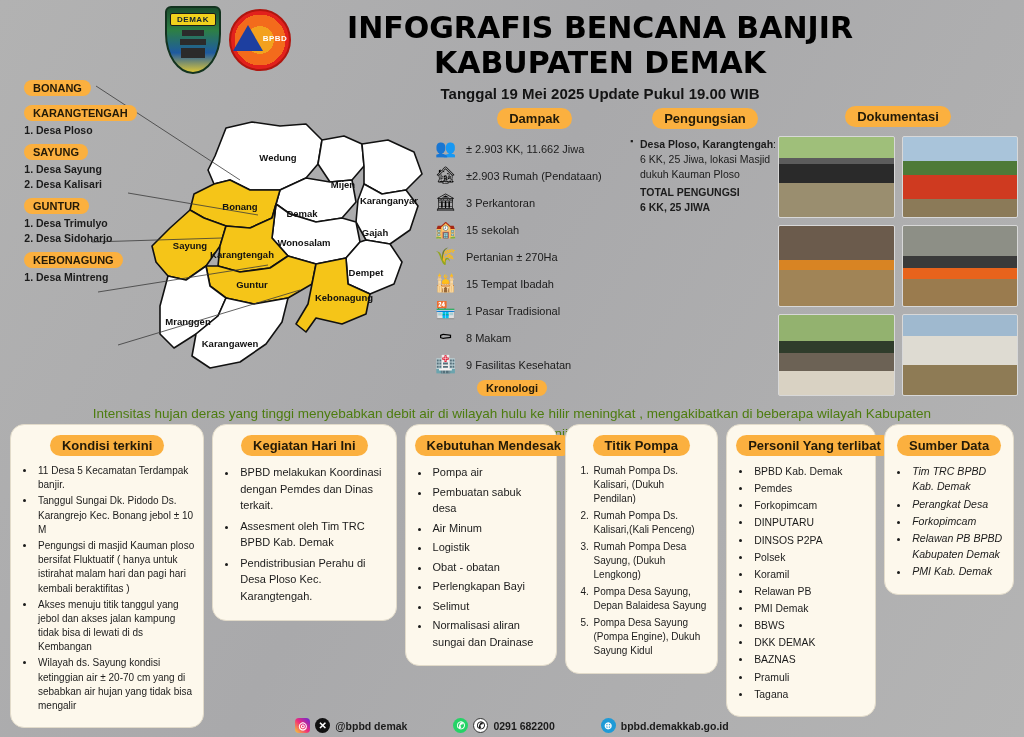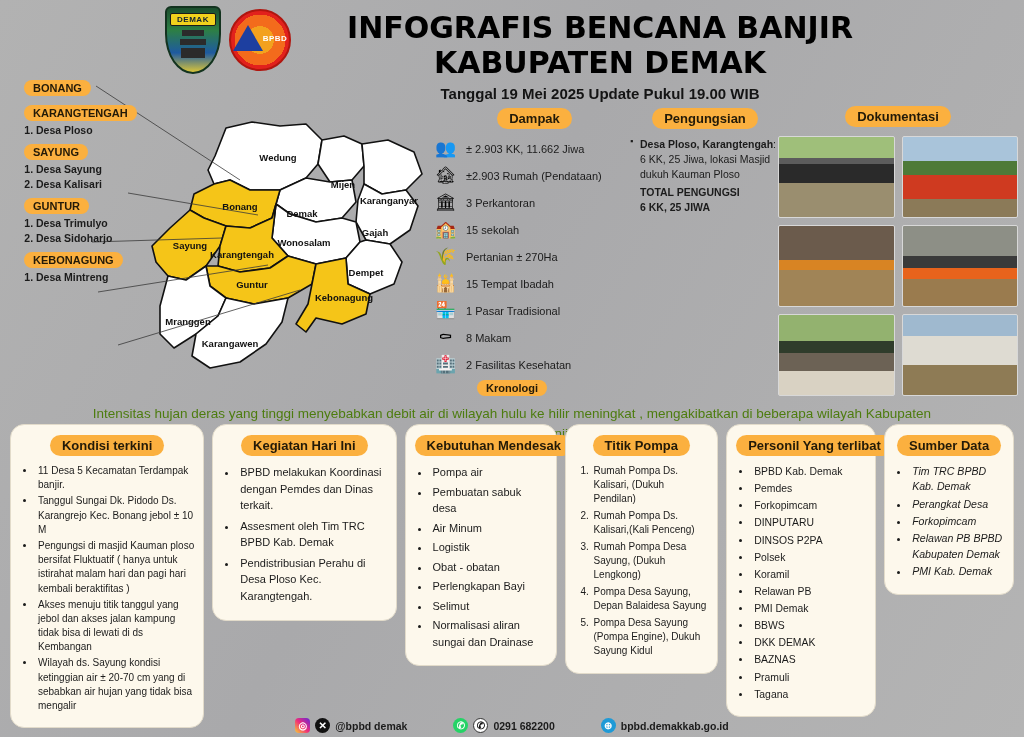--- a/index.html
+++ b/index.html
@@ -290,21 +290,21 @@
     <li>
       <span class="dico">🏪</span>
       <span class="txt">1 Pasar Tradisional</span>
     </li>
     <li>
       <span class="dico">⚰</span>
       <span class="txt">8  Makam</span>
     </li>
     <li>
       <span class="dico">🏥</span>
-      <span class="txt">2 Fasilitas Kesehatan</span>
+      <span class="txt">9 Fasilitas Kesehatan</span>
     </li>
   </ul>
 </div>
 
 <div class="pengungsian">
   <div class="hd">
     <span class="badge">Pengungsian</span>
   </div>
   <div class="body">
     <b>Desa Ploso,</b>

